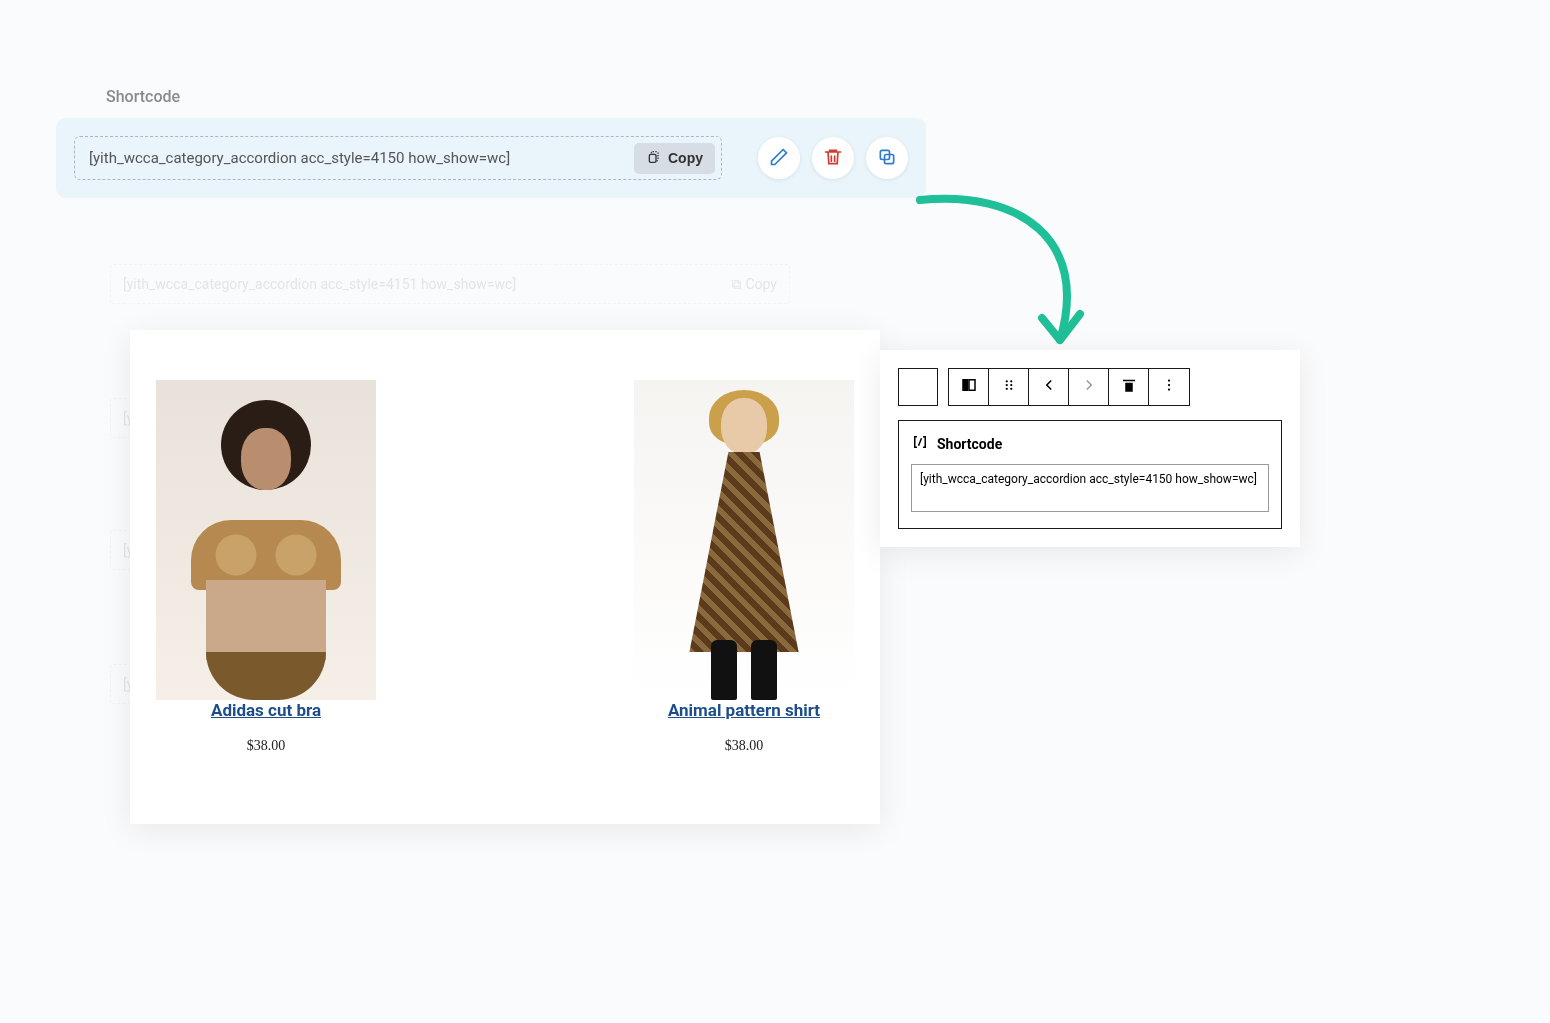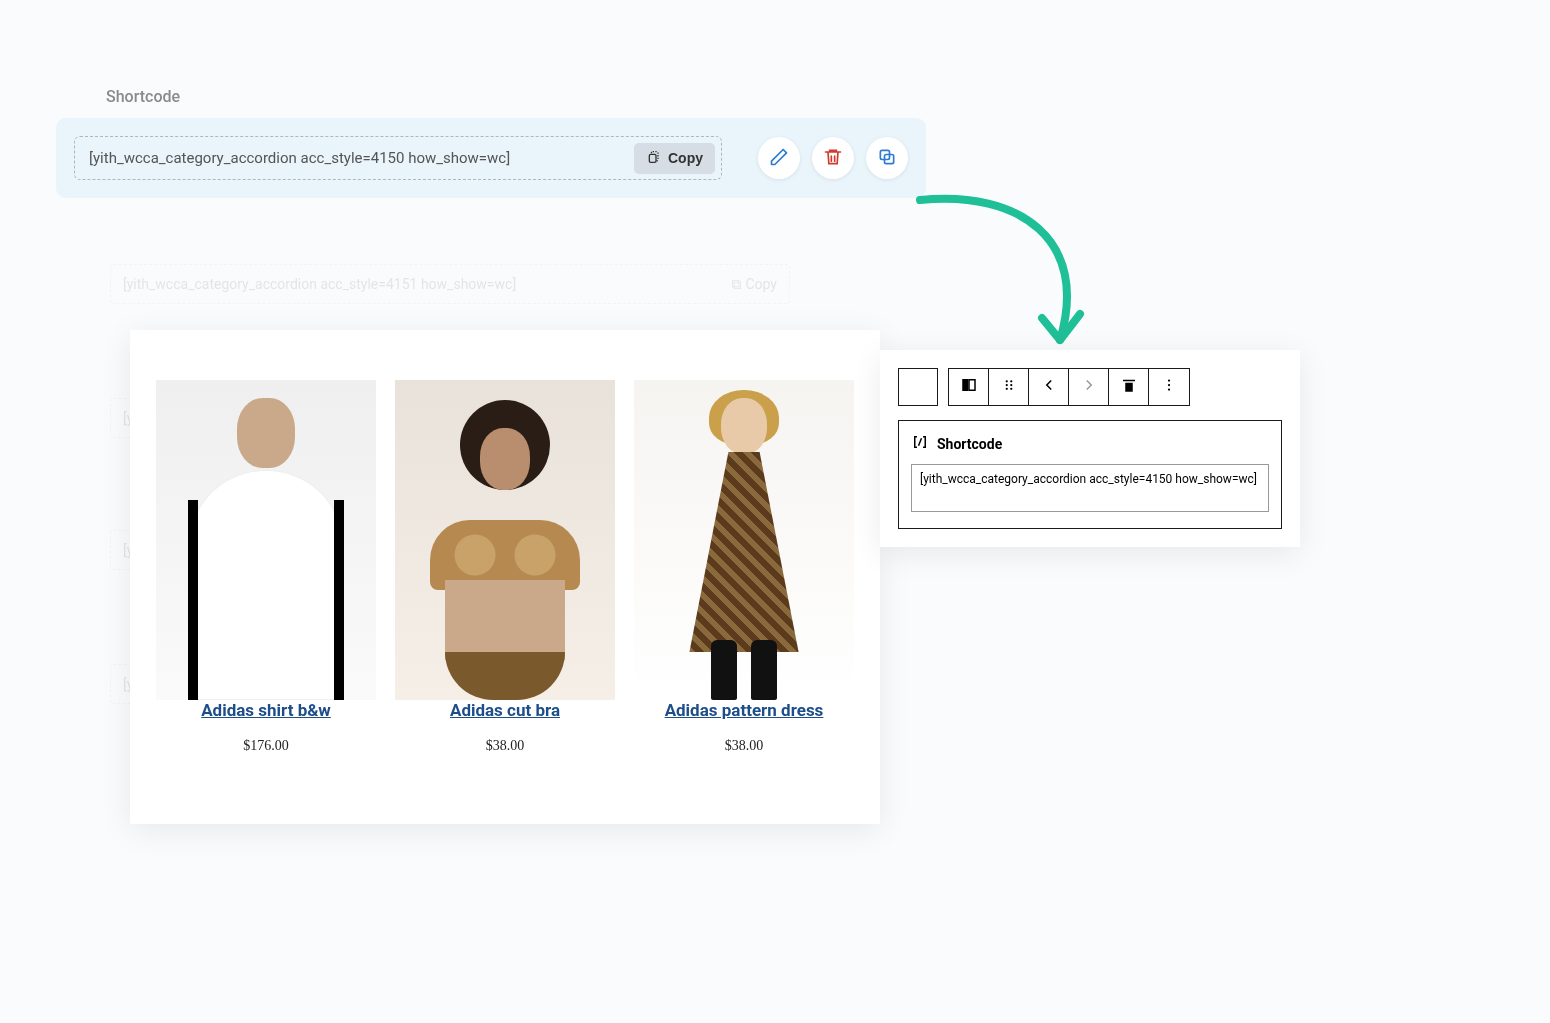--- a/index.html
+++ b/index.html
@@ -343,48 +343,38 @@
 <div class="faded-row" style="top:664px">
   <span class="faded-text">[yith_wcca_category_accordion acc_style=4154 how_show=wc]</span>
   <span class="faded-copy">
     <span>⧉</span>
     <span>Copy</span>
   </span>
 </div>
 
 <div class="product-card-wrap">
   <div class="product">
-    <div class="product-image fig1">
-      <div class="p1-head"></div>
-      <div class="silhouette p1-body"></div>
-      <div class="p1-stripe-left"></div>
-      <div class="p1-stripe-right"></div>
-    </div>
-    <a class="product-title">Adidas shirt b&amp;w</a>
-    <div class="product-price">$176.00</div>
-  </div>
-  <div class="product">
     <div class="product-image fig2">
       <div class="p2-head"></div>
       <div class="p2-face"></div>
       <div class="p2-bra"></div>
       <div class="p2-torso"></div>
       <div class="p2-brief"></div>
     </div>
     <a class="product-title">Adidas cut bra</a>
     <div class="product-price">$38.00</div>
   </div>
   <div class="product">
     <div class="product-image fig3">
       <div class="p3-hair"></div>
       <div class="p3-head"></div>
       <div class="p3-dress"></div>
       <div class="p3-boots"></div>
     </div>
-    <a class="product-title">Adidas pattern dress</a>
+    <a class="product-title">Animal pattern shirt</a>
     <div class="product-price">$38.00</div>
   </div>
 </div>
 
 <div class="arrow-wrap">
   <svg viewBox="0 0 260 200" width="260" height="200">
     <path d="M 20 20 C 120 10, 190 60, 160 160" stroke="#1fbf97" stroke-width="8" fill="none" stroke-linecap="round"></path>
     <path d="M 160 160 L 142 138 M 160 160 L 180 134" stroke="#1fbf97" stroke-width="8" fill="none" stroke-linecap="round"></path>
   </svg>
 </div>

